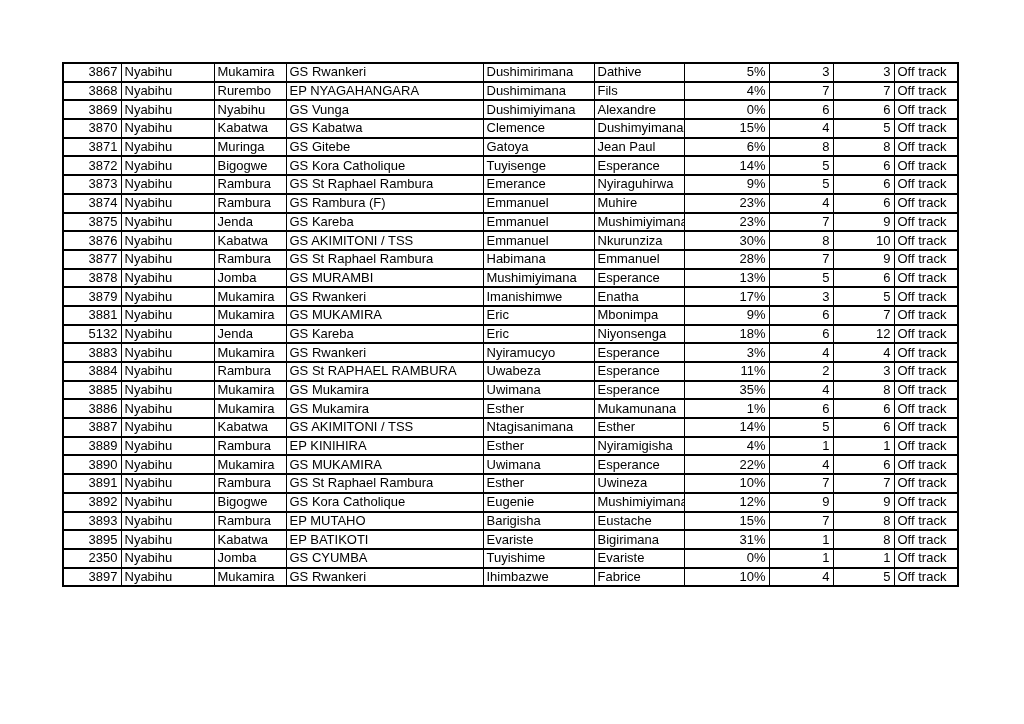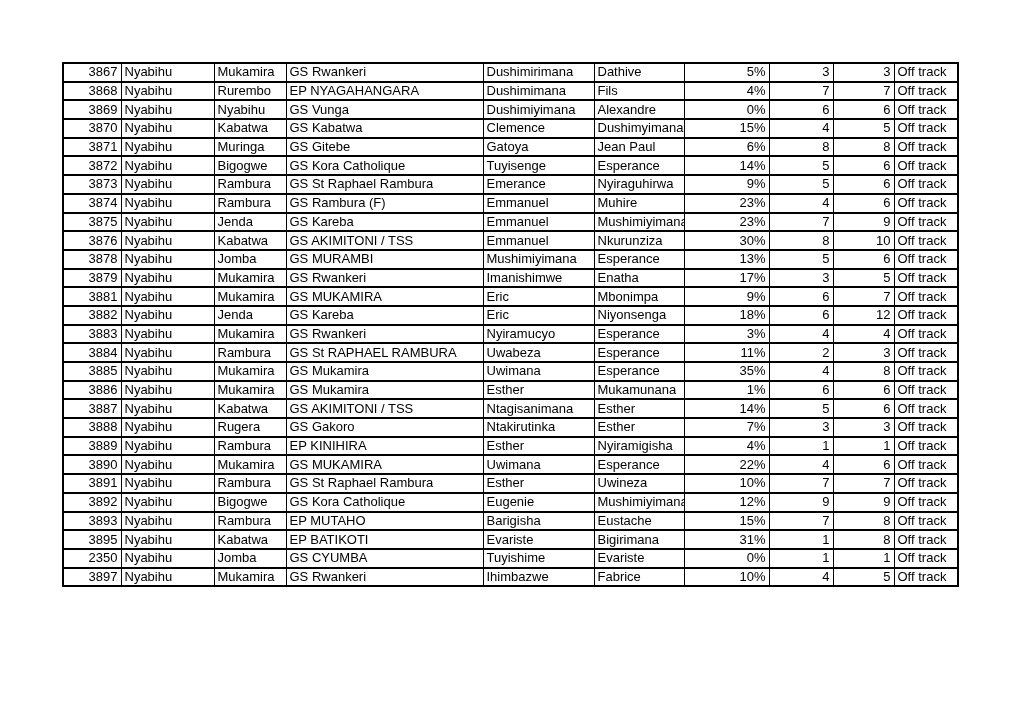--- a/index.html
+++ b/index.html
@@ -175,20 +175,32 @@
           <td class="c-sector">Kabatwa</td>
           <td class="c-school">GS AKIMITONI / TSS</td>
           <td class="c-last">Emmanuel</td>
           <td class="c-first">Nkurunziza</td>
           <td class="c-percent">30%</td>
           <td class="c-num1">8</td>
           <td class="c-num2">10</td>
           <td class="c-status">Off track</td>
         </tr>
         <tr>
+          <td class="c-id">3877</td>
+          <td class="c-district">Nyabihu</td>
+          <td class="c-sector">Rambura</td>
+          <td class="c-school">GS St Raphael Rambura</td>
+          <td class="c-last">Habimana</td>
+          <td class="c-first">Emmanuel</td>
+          <td class="c-percent">28%</td>
+          <td class="c-num1">7</td>
+          <td class="c-num2">9</td>
+          <td class="c-status">Off track</td>
+        </tr>
+        <tr>
           <td class="c-id">3878</td>
           <td class="c-district">Nyabihu</td>
           <td class="c-sector">Jomba</td>
           <td class="c-school">GS MURAMBI</td>
           <td class="c-last">Mushimiyimana</td>
           <td class="c-first">Esperance</td>
           <td class="c-percent">13%</td>
           <td class="c-num1">5</td>
           <td class="c-num2">6</td>
           <td class="c-status">Off track</td>
@@ -211,21 +223,21 @@
           <td class="c-sector">Mukamira</td>
           <td class="c-school">GS MUKAMIRA</td>
           <td class="c-last">Eric</td>
           <td class="c-first">Mbonimpa</td>
           <td class="c-percent">9%</td>
           <td class="c-num1">6</td>
           <td class="c-num2">7</td>
           <td class="c-status">Off track</td>
         </tr>
         <tr>
-          <td class="c-id">3882</td>
+          <td class="c-id">5132</td>
           <td class="c-district">Nyabihu</td>
           <td class="c-sector">Jenda</td>
           <td class="c-school">GS Kareba</td>
           <td class="c-last">Eric</td>
           <td class="c-first">Niyonsenga</td>
           <td class="c-percent">18%</td>
           <td class="c-num1">6</td>
           <td class="c-num2">12</td>
           <td class="c-status">Off track</td>
         </tr>
@@ -283,32 +295,20 @@
           <td class="c-sector">Kabatwa</td>
           <td class="c-school">GS AKIMITONI / TSS</td>
           <td class="c-last">Ntagisanimana</td>
           <td class="c-first">Esther</td>
           <td class="c-percent">14%</td>
           <td class="c-num1">5</td>
           <td class="c-num2">6</td>
           <td class="c-status">Off track</td>
         </tr>
         <tr>
-          <td class="c-id">3888</td>
-          <td class="c-district">Nyabihu</td>
-          <td class="c-sector">Rugera</td>
-          <td class="c-school">GS Gakoro</td>
-          <td class="c-last">Ntakirutinka</td>
-          <td class="c-first">Esther</td>
-          <td class="c-percent">7%</td>
-          <td class="c-num1">3</td>
-          <td class="c-num2">3</td>
-          <td class="c-status">Off track</td>
-        </tr>
-        <tr>
           <td class="c-id">3889</td>
           <td class="c-district">Nyabihu</td>
           <td class="c-sector">Rambura</td>
           <td class="c-school">EP KINIHIRA</td>
           <td class="c-last">Esther</td>
           <td class="c-first">Nyiramigisha</td>
           <td class="c-percent">4%</td>
           <td class="c-num1">1</td>
           <td class="c-num2">1</td>
           <td class="c-status">Off track</td>

